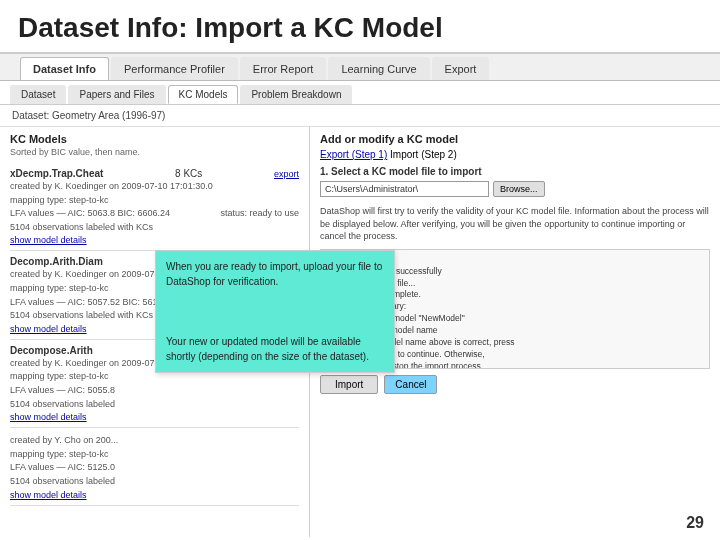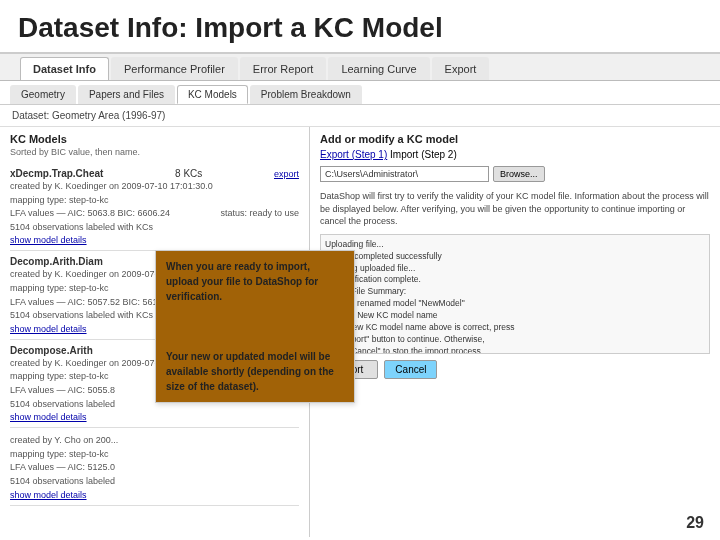--- a/index.html
+++ b/index.html
@@ -241,30 +241,29 @@
       background: #7dd3fc;
       cursor: pointer;
       border-radius: 2px;
     }
 
     
     .tooltip-box {
       position: absolute;
       left: 155px;
       top: 250px;
-      width: 200px;
-      background: #a16207;
+      width: 240px;
+      background: #5eead4;
       border: 1px solid #ccc;
       padding: 8px 10px;
       font-size: 10px;
       color: #222;
       line-height: 1.5;
       z-index: 10;
       box-shadow: 1px 2px 5px rgba(0,0,0,0.15);
-      font-weight: bold;
     }
 
     
     .page-number {
       position: absolute;
       bottom: 8px;
       right: 16px;
       font-size: 16px;
       font-weight: bold;
       color: #333;
@@ -281,21 +280,21 @@
 
 <div class="main-tabs">
   <div class="main-tab active">Dataset Info</div>
   <div class="main-tab">Performance Profiler</div>
   <div class="main-tab">Error Report</div>
   <div class="main-tab">Learning Curve</div>
   <div class="main-tab">Export</div>
 </div>
 
 <div class="sub-tabs">
-  <div class="sub-tab">Geometry</div>
+  <div class="sub-tab">Dataset</div>
   <div class="sub-tab">Papers and Files</div>
   <div class="sub-tab active">KC Models</div>
   <div class="sub-tab">Problem Breakdown</div>
 </div>
 
 <div class="dataset-label">Dataset: Geometry Area (1996-97)</div>
 
 <div class="content-area">
 
   <div class="left-panel">
@@ -354,20 +353,21 @@
       <div class="show-details">show model details</div>
     </div>
   </div>
 
   <div class="right-panel">
     <h3>Add or modify a KC model</h3>
     <div class="step-links">
       <a>Export (Step 1)</a>
       <span> Import (Step 2)</span>
     </div>
+    <div class="step-label">1. Select a KC model file to import</div>
 
     <div class="file-input-row">
       <input class="file-input-box" type="text" readonly="" value="C:\Users\Administrator\" style="">
       <button class="browse-btn">Browse...</button>
     </div>
 
     <div class="info-text">DataShop will first try to verify the validity of your KC model file. Information about the process will be displayed below. After verifying, you will be given the opportunity to continue importing or cancel the process.</div>
 
     <div class="log-area" id="log-area">
         <div>Uploading file...</div>

